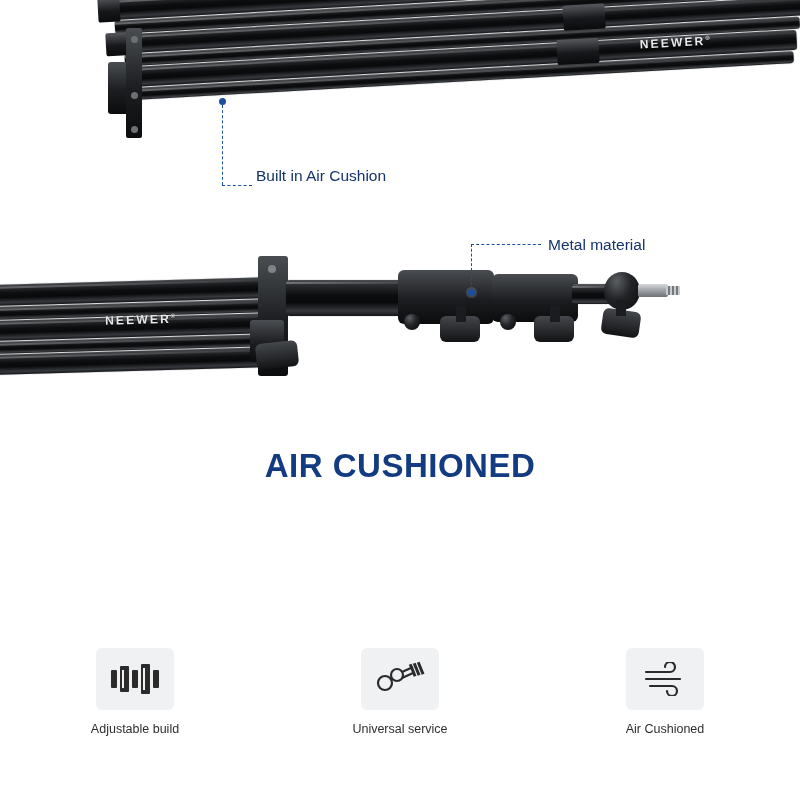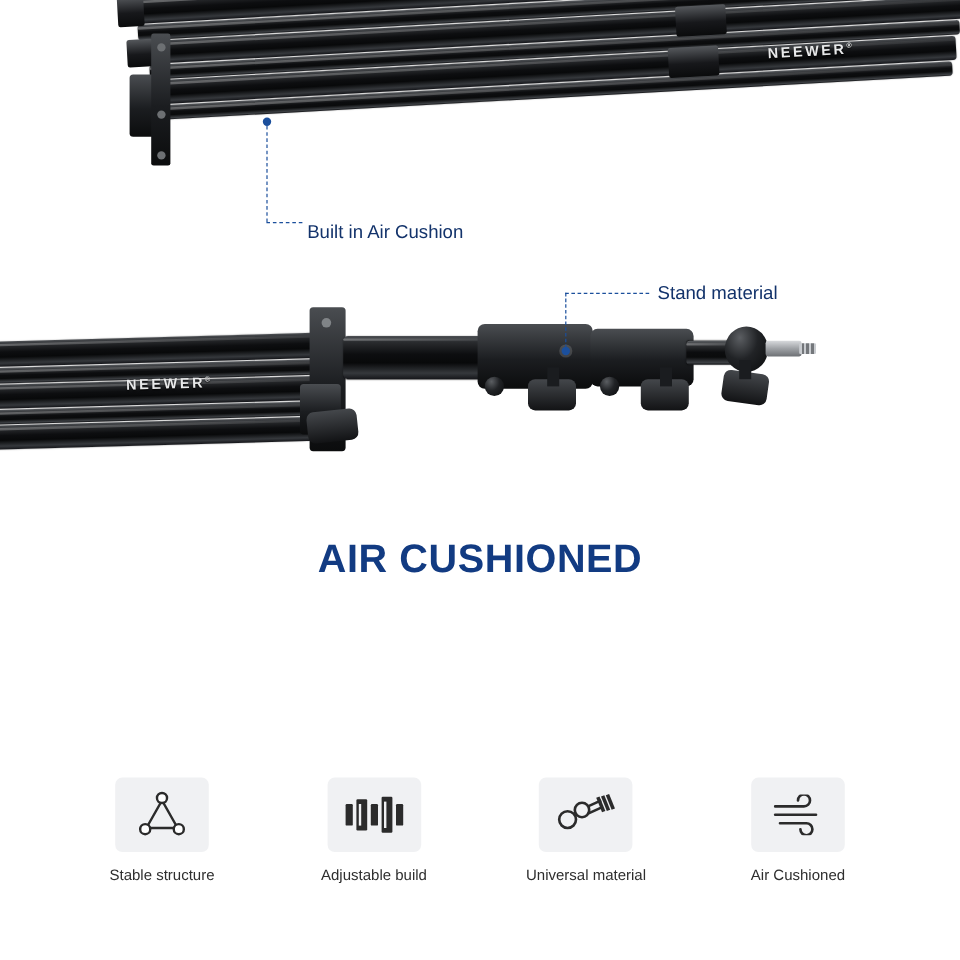--- a/index.html
+++ b/index.html
@@ -157,21 +157,21 @@
     <div class="blockdark" style="left:108px;top:62px;width:22px;height:52px;"></div>
     <div class="blockdark" style="left:126px;top:28px;width:16px;height:110px;border-radius:2px;"></div>
     <div class="knob" style="left:131px;top:36px;width:7px;height:7px;background:#6d7073;"></div>
     <div class="knob" style="left:131px;top:92px;width:7px;height:7px;background:#6d7073;"></div>
     <div class="knob" style="left:131px;top:126px;width:7px;height:7px;background:#6d7073;"></div>
   </div>
 
   <div class="callout-dot" style="left:219px;top:98px;"></div>
   <div class="callout-line" style="left:222px;top:105px;width:0;height:80px;border-left:1px dashed #1b4f9c;"></div>
   <div class="callout-line" style="left:222px;top:185px;width:30px;height:0;border-top:1px dashed #1b4f9c;"></div>
-  <div class="callout-label" style="left:256px;top:185px;">Built in Air Cushion</div>
+  <div class="callout-label" style="left:256px;top:167px;">Built in Air Cushion</div>
 
   <div class="photo-mid">
 
     <div style="position:absolute;left:-20px;top:14px;width:330px;height:140px;transform:rotate(-1.6deg);transform-origin:right center;">
       <div class="tube" style="left:0px;top:30px;width:300px;height:21px;">
           <div class="hl"></div>
         </div>
       <div class="tube slim" style="left:0px;top:52px;width:300px;height:13px;">
           <div class="hl"></div>
         </div>
@@ -217,39 +217,26 @@
     <div style="position:absolute;left:602px;top:78px;width:38px;height:26px;border-radius:6px;background:linear-gradient(to bottom,#44474b,#121315);transform:rotate(8deg);"></div>
     <div style="position:absolute;left:616px;top:68px;width:10px;height:16px;background:#1a1c1f;"></div>
 
     <div class="blockdark" style="left:250px;top:88px;width:34px;height:42px;"></div>
     <div style="position:absolute;left:256px;top:110px;width:42px;height:26px;border-radius:6px;background:linear-gradient(to bottom,#44474b,#121315);transform:rotate(-6deg);"></div>
   </div>
 
   <div class="callout-dot" style="left:468px;top:289px;"></div>
   <div class="callout-line" style="left:471px;top:244px;width:0;height:46px;border-left:1px dashed #1b4f9c;"></div>
   <div class="callout-line" style="left:471px;top:244px;width:70px;height:0;border-top:1px dashed #1b4f9c;"></div>
-  <div class="callout-label" style="left:548px;top:236px;">Stand material</div>
+  <div class="callout-label" style="left:548px;top:236px;">Metal material</div>
 
   <div class="headline">AIR CUSHIONED</div>
 
   <div class="features">
 
-    <div class="feature">
-      <div class="tile">
-        <svg width="46" height="42" viewBox="0 0 46 42">
-          <g fill="none" stroke="#2b2b2b" stroke-width="2">
-            <path d="M23 9 L36 32 L10 32 Z"></path>
-            <circle cx="23" cy="7" r="4.2" fill="#ffffff"></circle>
-            <circle cx="9" cy="33" r="4.2" fill="#ffffff"></circle>
-            <circle cx="37" cy="33" r="4.2" fill="#ffffff"></circle>
-          </g>
-        </svg>
-      </div>
-      <div class="flabel">Stable structure</div>
-    </div>
 
     <div class="feature">
       <div class="tile">
         <svg width="52" height="36" viewBox="0 0 52 36">
           <g fill="#2b2b2b">
             <rect x="2" y="9" width="6" height="18" rx="1"></rect>
             <rect x="11" y="5" width="9" height="26" rx="1"></rect>
             <rect x="23" y="9" width="6" height="18" rx="1"></rect>
             <rect x="32" y="3" width="9" height="30" rx="1"></rect>
             <rect x="44" y="9" width="6" height="18" rx="1"></rect>
@@ -272,21 +259,21 @@
             <path d="M27 11 L38 6"></path>
             <path d="M27 17 L38 12"></path>
           </g>
           <g fill="#2b2b2b">
             <rect x="36" y="3" width="3" height="13" transform="rotate(-22 37 9)"></rect>
             <rect x="40" y="2" width="3" height="13" transform="rotate(-22 41 8)"></rect>
             <rect x="44" y="1" width="3" height="13" transform="rotate(-22 45 7)"></rect>
           </g>
         </svg>
       </div>
-      <div class="flabel">Universal material</div>
+      <div class="flabel">Universal service</div>
     </div>
 
     <div class="feature">
       <div class="tile">
         <svg width="50" height="34" viewBox="0 0 50 34">
           <g fill="none" stroke="#2b2b2b" stroke-width="2.2" stroke-linecap="round">
             <path d="M6 10 H30 a5 5 0 1 0 -5 -5"></path>
             <path d="M6 17 H40"></path>
             <path d="M10 24 H32 a5 5 0 1 1 -5 5"></path>
           </g>

